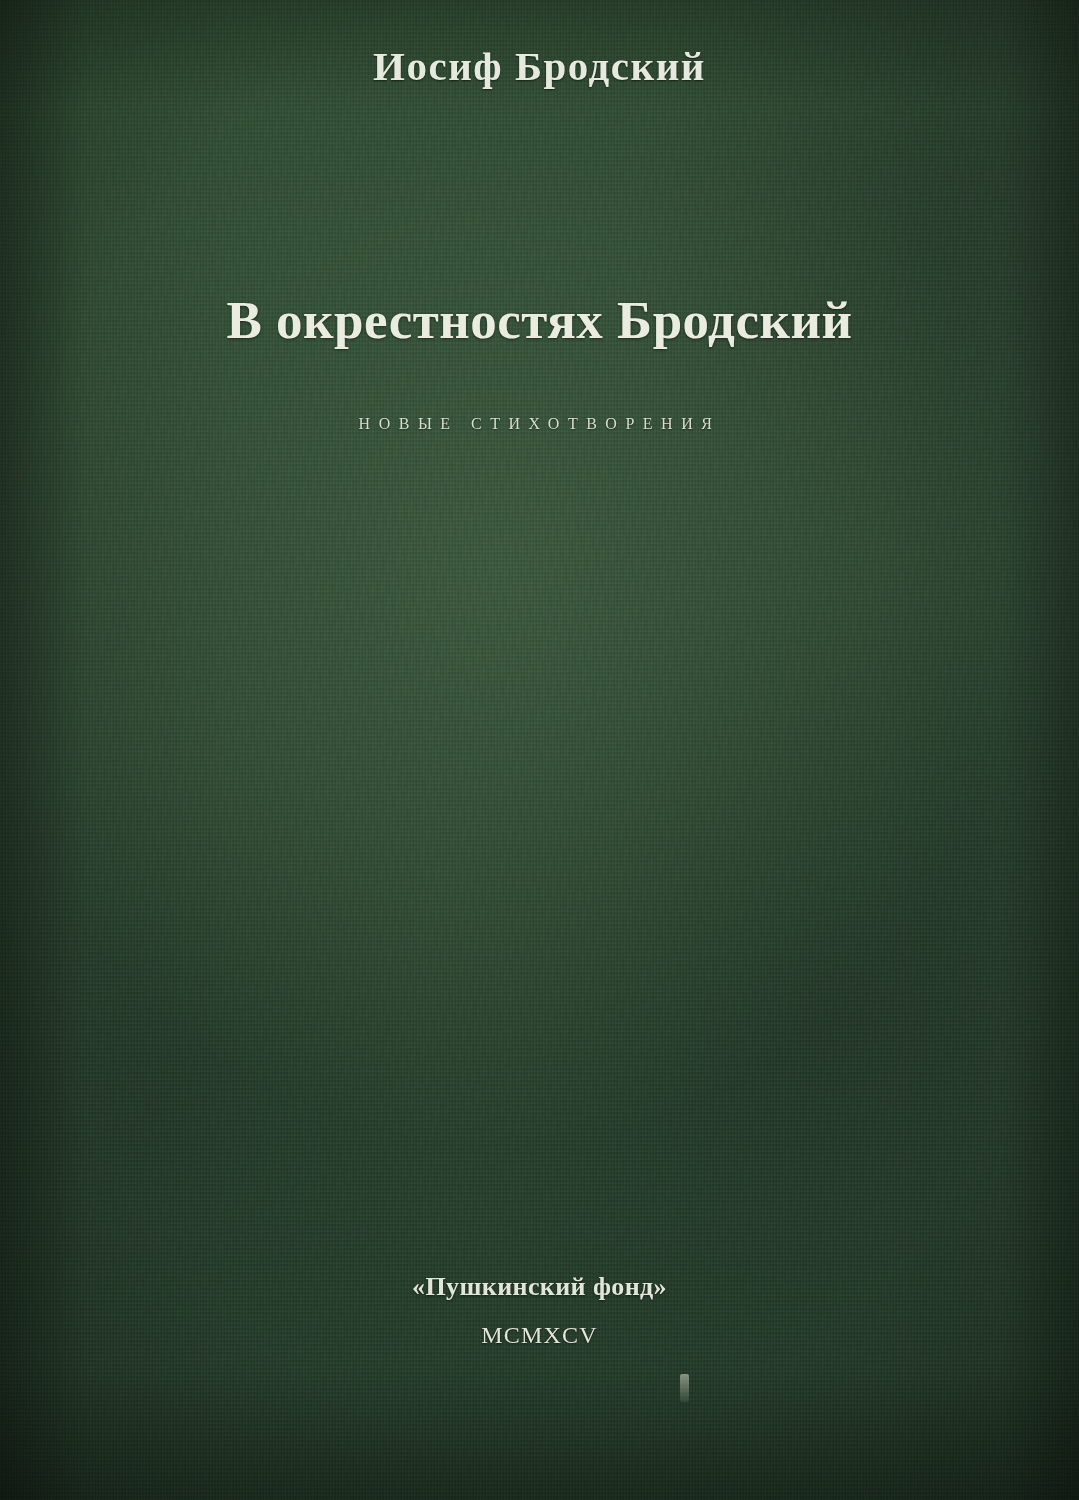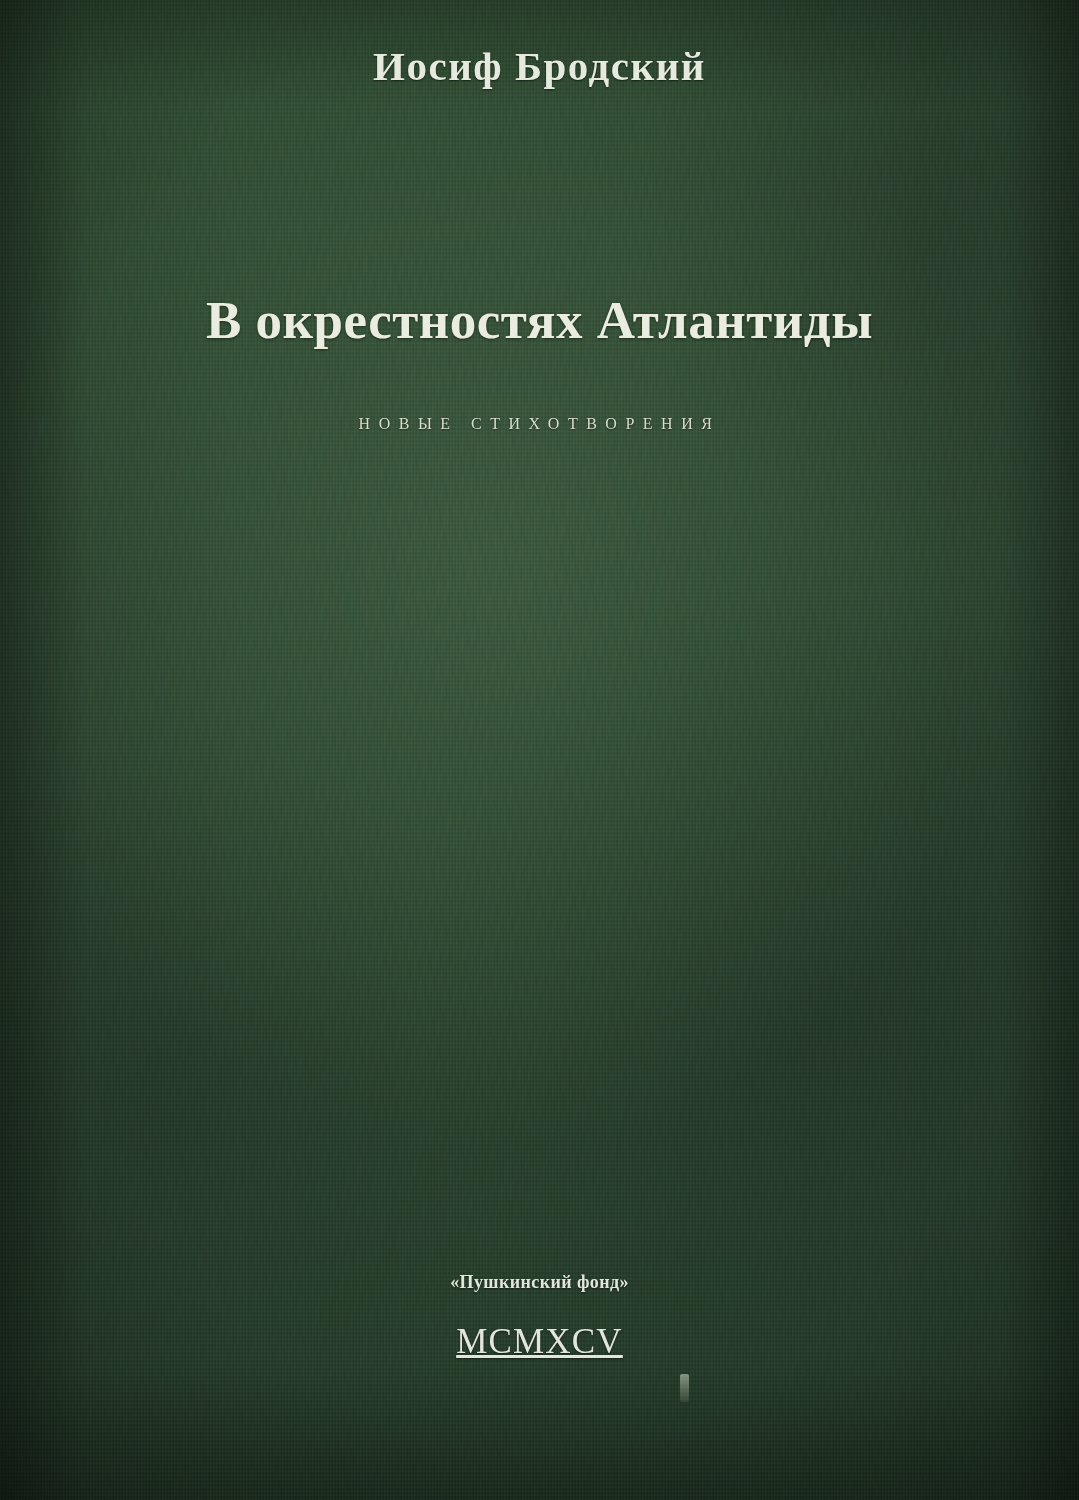--- a/index.html
+++ b/index.html
@@ -117,37 +117,36 @@
     letter-spacing: 8.5px;
     color: #d9ddcd;
     text-shadow: 0 1px 2px rgba(0,0,0,0.45);
   }
 
   .publisher {
     position: absolute;
     top: 1272px;
     left: 0;
     right: 0;
-    font-size: 18px;
+    font-size: 26px;
     font-weight: bold;
     letter-spacing: 0.4px;
     color: #e2e6d8;
     text-shadow: 0 1px 2px rgba(0,0,0,0.5);
   }
 
   .year {
     position: absolute;
     top: 1322px;
     left: 0;
     right: 0;
-    font-size: 35px;
+    font-size: 24px;
     letter-spacing: 1.2px;
     color: #e2e6d8;
     text-shadow: 0 1px 2px rgba(0,0,0,0.5);
-    text-decoration: underline;
   }
 
   .mark {
     position: absolute;
     top: 1374px;
     left: 680px;
     width: 9px;
     height: 28px;
     background: linear-gradient(180deg, rgba(190,198,178,0.85), rgba(120,132,110,0.25));
     border-radius: 2px;
@@ -159,21 +158,21 @@
 
 <div class="cover">
 
   <div class="fibers"></div>
   <div class="vignette"></div>
 
   <div class="text-layer">
 
     <div class="author">Иосиф Бродский</div>
 
-    <div class="title">В окрестностях Атлантиды</div>
+    <div class="title">В окрестностях Бродский</div>
 
     <div class="subtitle">НОВЫЕ СТИХОТВОРЕНИЯ</div>
 
     <div class="publisher">«Пушкинский фонд»</div>
 
     <div class="year">MCMXCV</div>
 
     <div class="mark"></div>
 
   </div>

